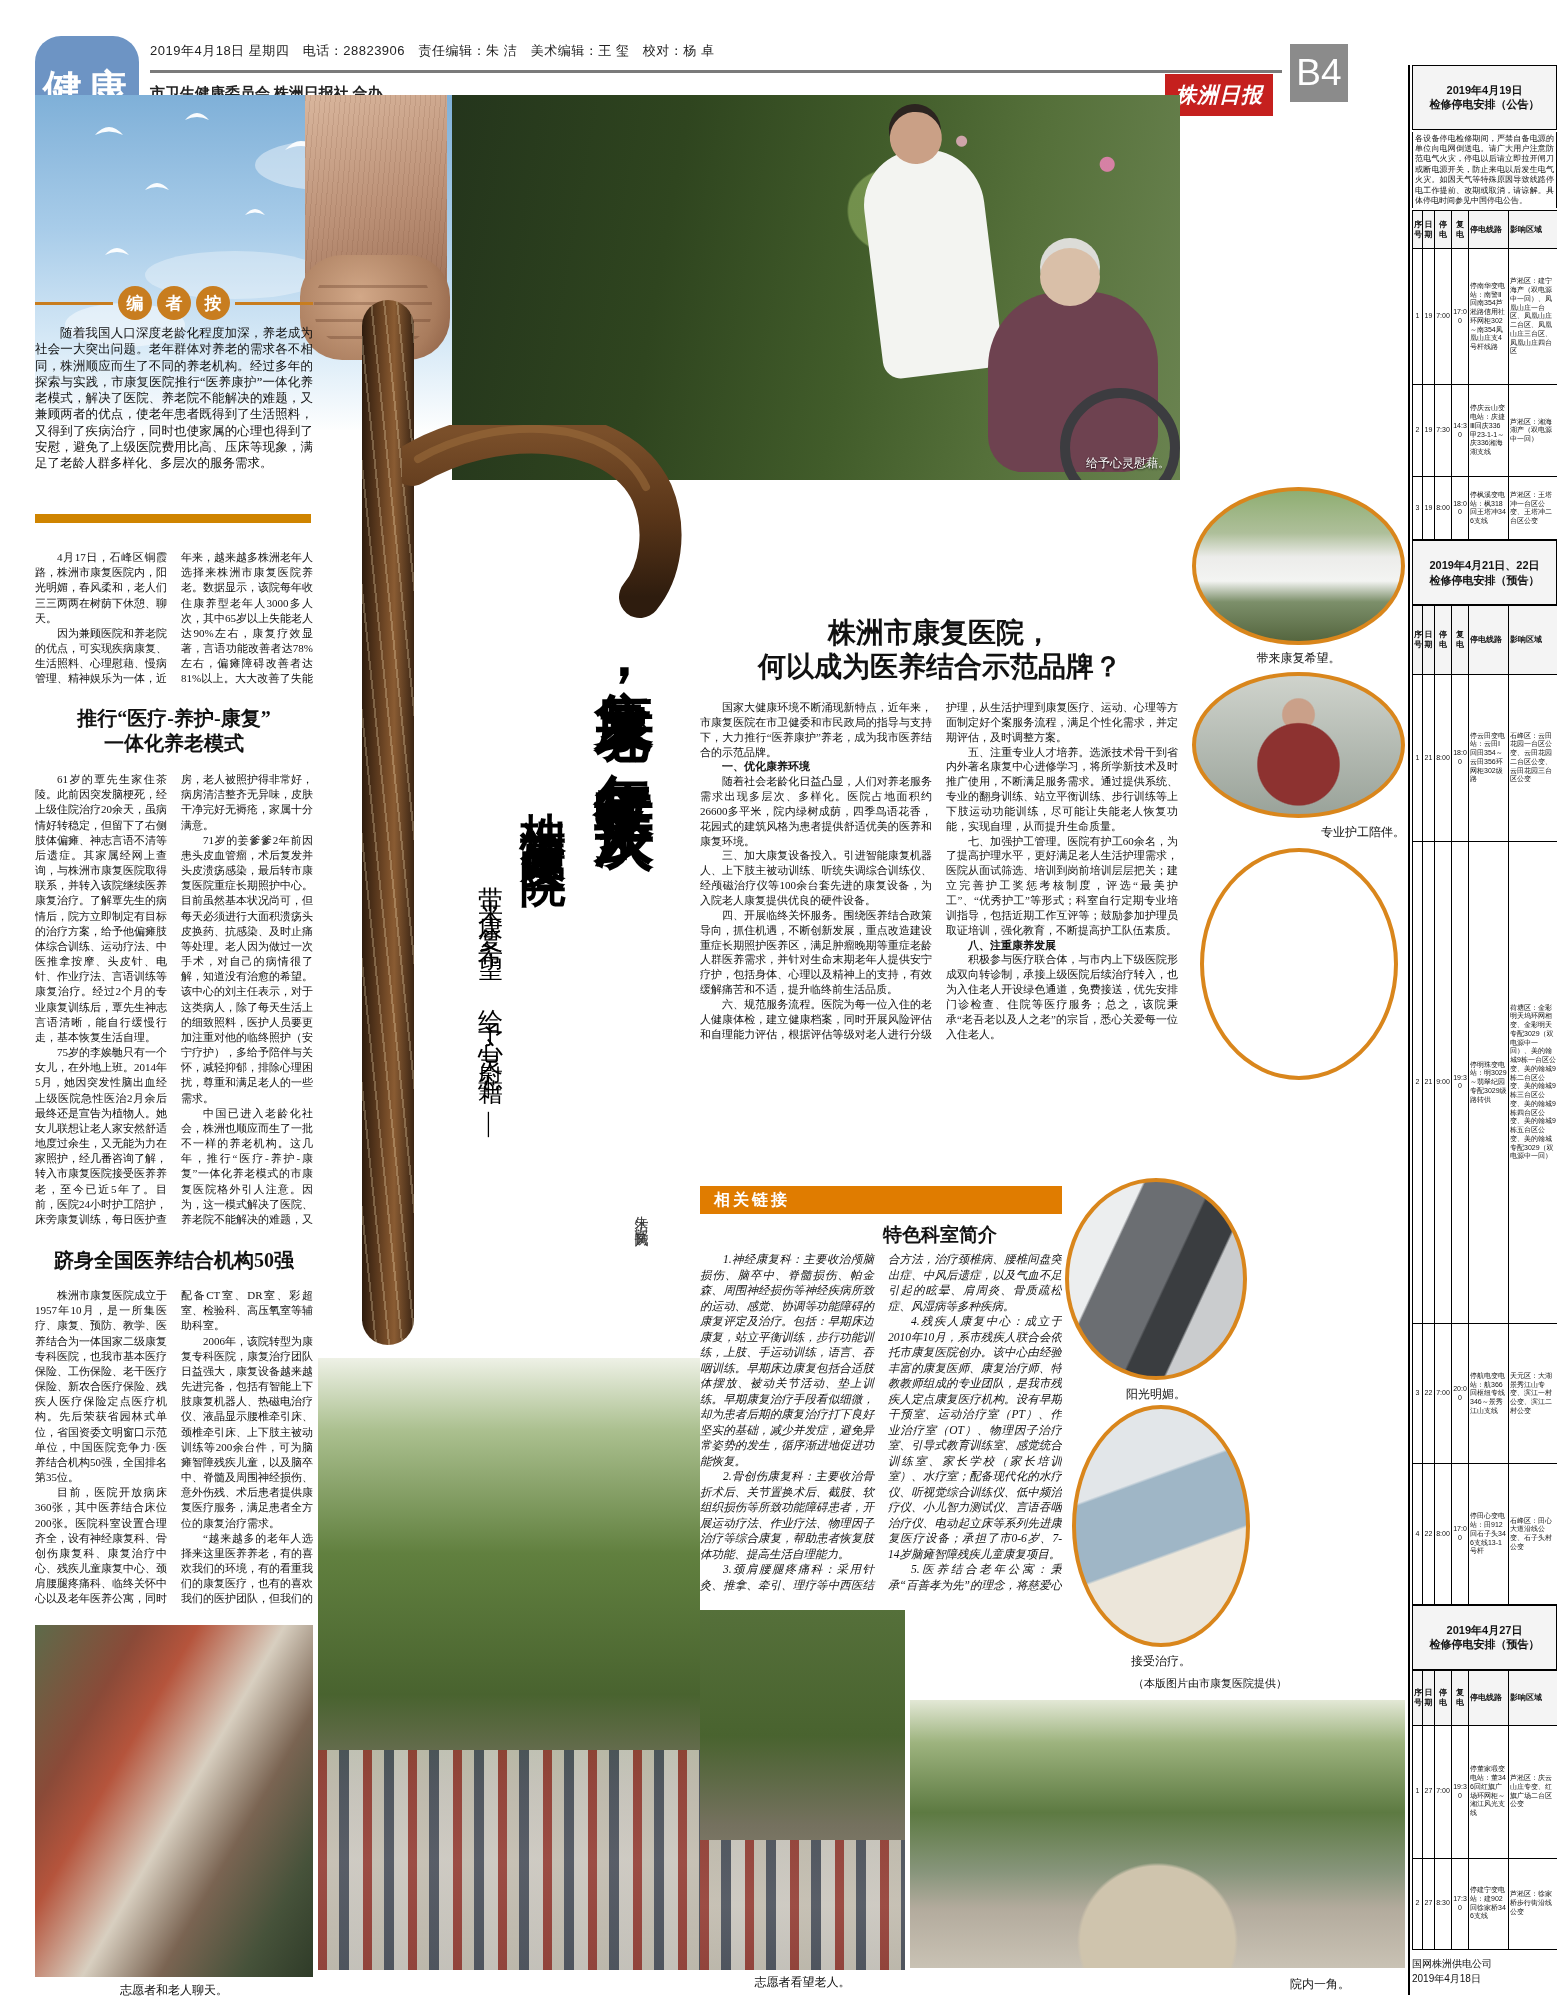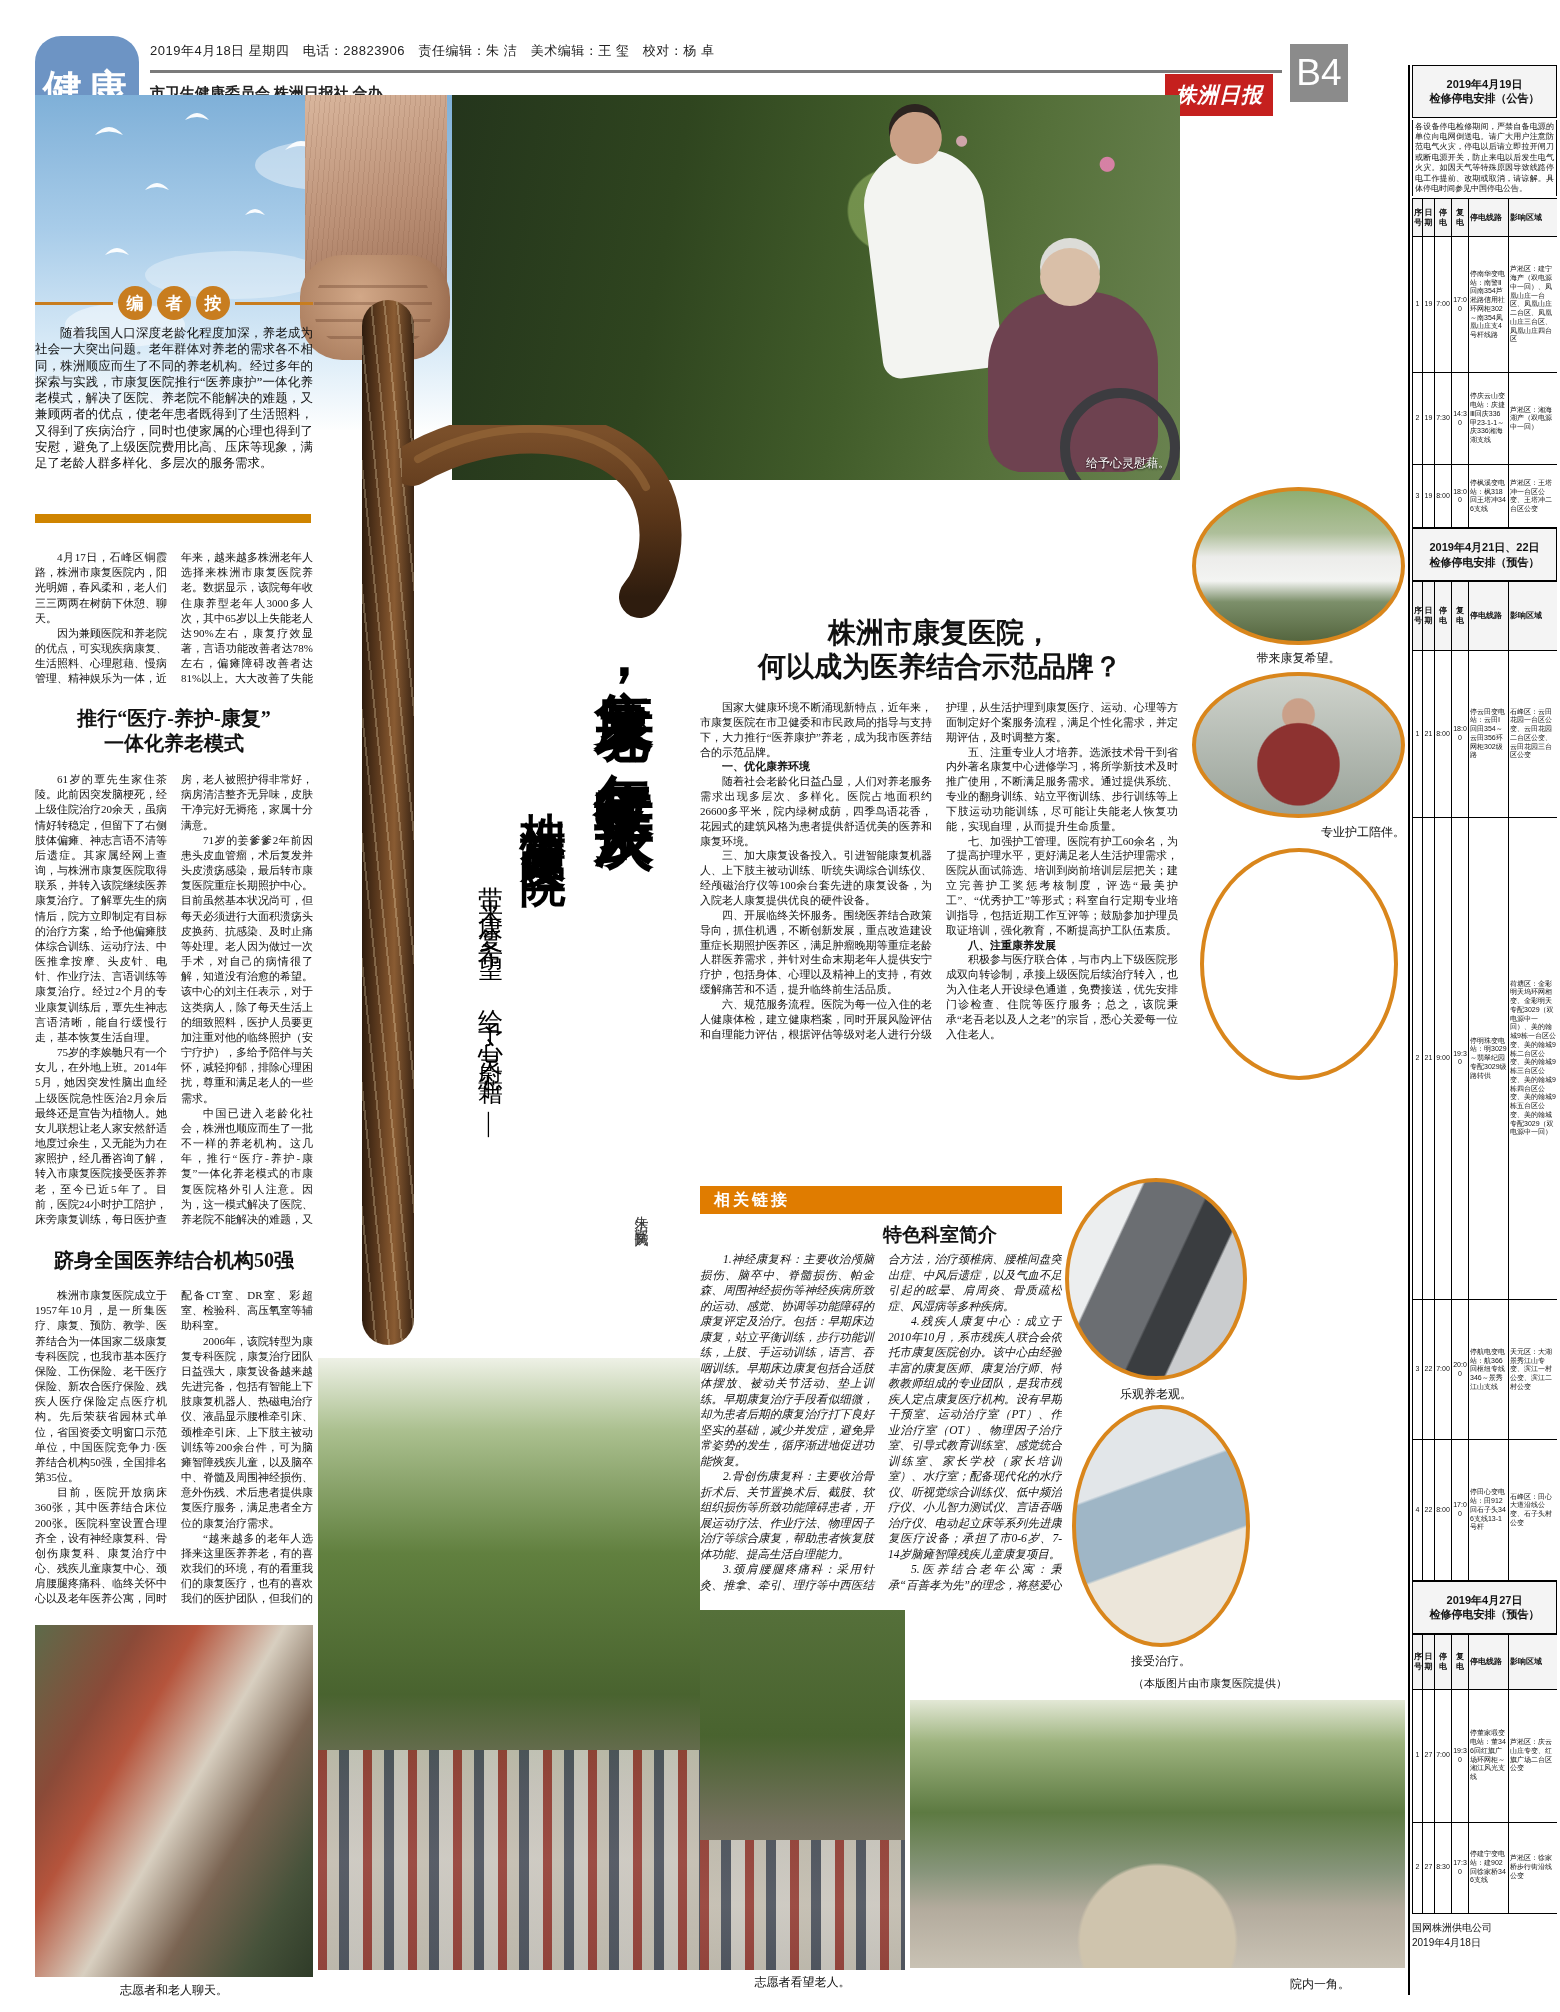--- a/index.html
+++ b/index.html
@@ -123,21 +123,21 @@
   .crowd{position:absolute;left:0;bottom:0;width:100%;height:36%;opacity:.85;
       background:repeating-linear-gradient(90deg,rgba(165,45,40,.75) 0 9px,rgba(232,227,216,.75) 9px 21px,rgba(60,72,95,.75) 21px 31px,rgba(244,242,238,.75) 31px 45px);}
   .ph-right{left:910px;top:1700px;width:495px;height:268px;
       background:radial-gradient(ellipse at 50% 90%,#cfc4ad 0 22%,transparent 23%),
                  linear-gradient(180deg,#e3e8d6 0%,#9db37e 16%,#5d7a42 42%,#87957b 64%,#b3ab9d 78%,#c9c2b4 100%);}
   .bcap{position:absolute;font-size:12px;color:#111;text-align:center;}
   
   .sidebar{position:absolute;left:1408px;top:65px;width:149px;height:1930px;border-left:2px solid #000;
            padding-left:2px;font-family:"Liberation Sans",sans-serif;overflow:hidden;}
   .sb-head{border:1px solid #000;text-align:center;font-size:11px;font-weight:bold;line-height:1.3;
-           padding:11px 1px;background:#f4f4f4;}
+           padding:17px 1px;background:#f4f4f4;}
   .sb-notes{margin:2px 0;font-size:8px;line-height:1.3;text-align:justify;border-left:1px solid #000;
             border-right:1px solid #000;padding:2px;}
   table.sbt{width:100%;border-collapse:collapse;table-layout:fixed;font-size:7px;line-height:1.25;}
   table.sbt td{border:1px solid #000;padding:1px;vertical-align:middle;word-break:break-all;
                text-align:center;}
   table.sbt tr:first-child td{font-weight:bold;background:#f4f4f4;font-size:8px;}
   table.sbt td:nth-child(5),table.sbt td:nth-child(6){text-align:left;}
   .sb-footer{text-align:left;font-size:10px;line-height:1.5;margin-top:6px;}
 </style>
 </head>
@@ -255,21 +255,21 @@
     <p data-name="department-item">4.残疾人康复中心：成立于2010年10月，系市残疾人联合会依托市康复医院创办。该中心由经验丰富的康复医师、康复治疗师、特教教师组成的专业团队，是我市残疾人定点康复医疗机构。设有早期干预室、运动治疗室（PT）、作业治疗室（OT）、物理因子治疗室、引导式教育训练室、感觉统合训练室、家长学校（家长培训室）、水疗室；配备现代化的水疗仪、听视觉综合训练仪、低中频治疗仪、小儿智力测试仪、言语吞咽治疗仪、电动起立床等系列先进康复医疗设备；承担了市0-6岁、7-14岁脑瘫智障残疾儿童康复项目。</p>
     <p data-name="department-item">5.医养结合老年公寓：秉承“百善孝为先”的理念，将慈爱心贯穿于养老每一环节，为每一位老人贴心提供积极治疗、生活照料和爱心陪伴，让老人感受到至亲至爱；与更多公众互动，有效建立舒适、积极、乐观养老观，弥补现有被动养老、消极养老的不足。竭尽全力为老年人提供最优质的服务，营造一个温暖、和谐、人性化的医养环境。</p>
   </div>
 
   <div class="oval o1" data-name="oval-photo-ambulance"></div>
   <div class="ocap" style="left:1192px;top:650px;width:213px;" data-name="oval-caption">带来康复希望。</div>
   <div class="oval o2" data-name="oval-photo-caregiver"></div>
   <div class="ocap" style="left:1192px;top:824px;width:213px;text-align:right;" data-name="oval-caption">专业护工陪伴。</div>
   <div class="oval o3" data-name="oval-photo-elderly-walking"></div>
   <div class="oval o4" data-name="oval-photo-treadmill"></div>
-  <div class="ocap" style="left:1065px;top:1386px;width:182px;" data-name="oval-caption">乐观养老观。</div>
+  <div class="ocap" style="left:1065px;top:1386px;width:182px;" data-name="oval-caption">阳光明媚。</div>
   <div class="oval o5" data-name="oval-photo-therapy"></div>
   <div class="ocap" style="left:1072px;top:1653px;width:178px;" data-name="oval-caption">接受治疗。</div>
   <div class="credit" data-name="photo-credit">（本版图片由市康复医院提供）</div>
 
   <div class="ph ph-left" data-name="bottom-photo-volunteers-chat"></div>
   <div class="bcap" style="left:35px;top:1982px;width:278px;" data-name="bottom-left-caption">志愿者和老人聊天。</div>
 
   <div class="ph ph-mid" data-name="bottom-photo-crowd">
     <div class="crowd" data-name="crowd-texture"></div>
   </div>

